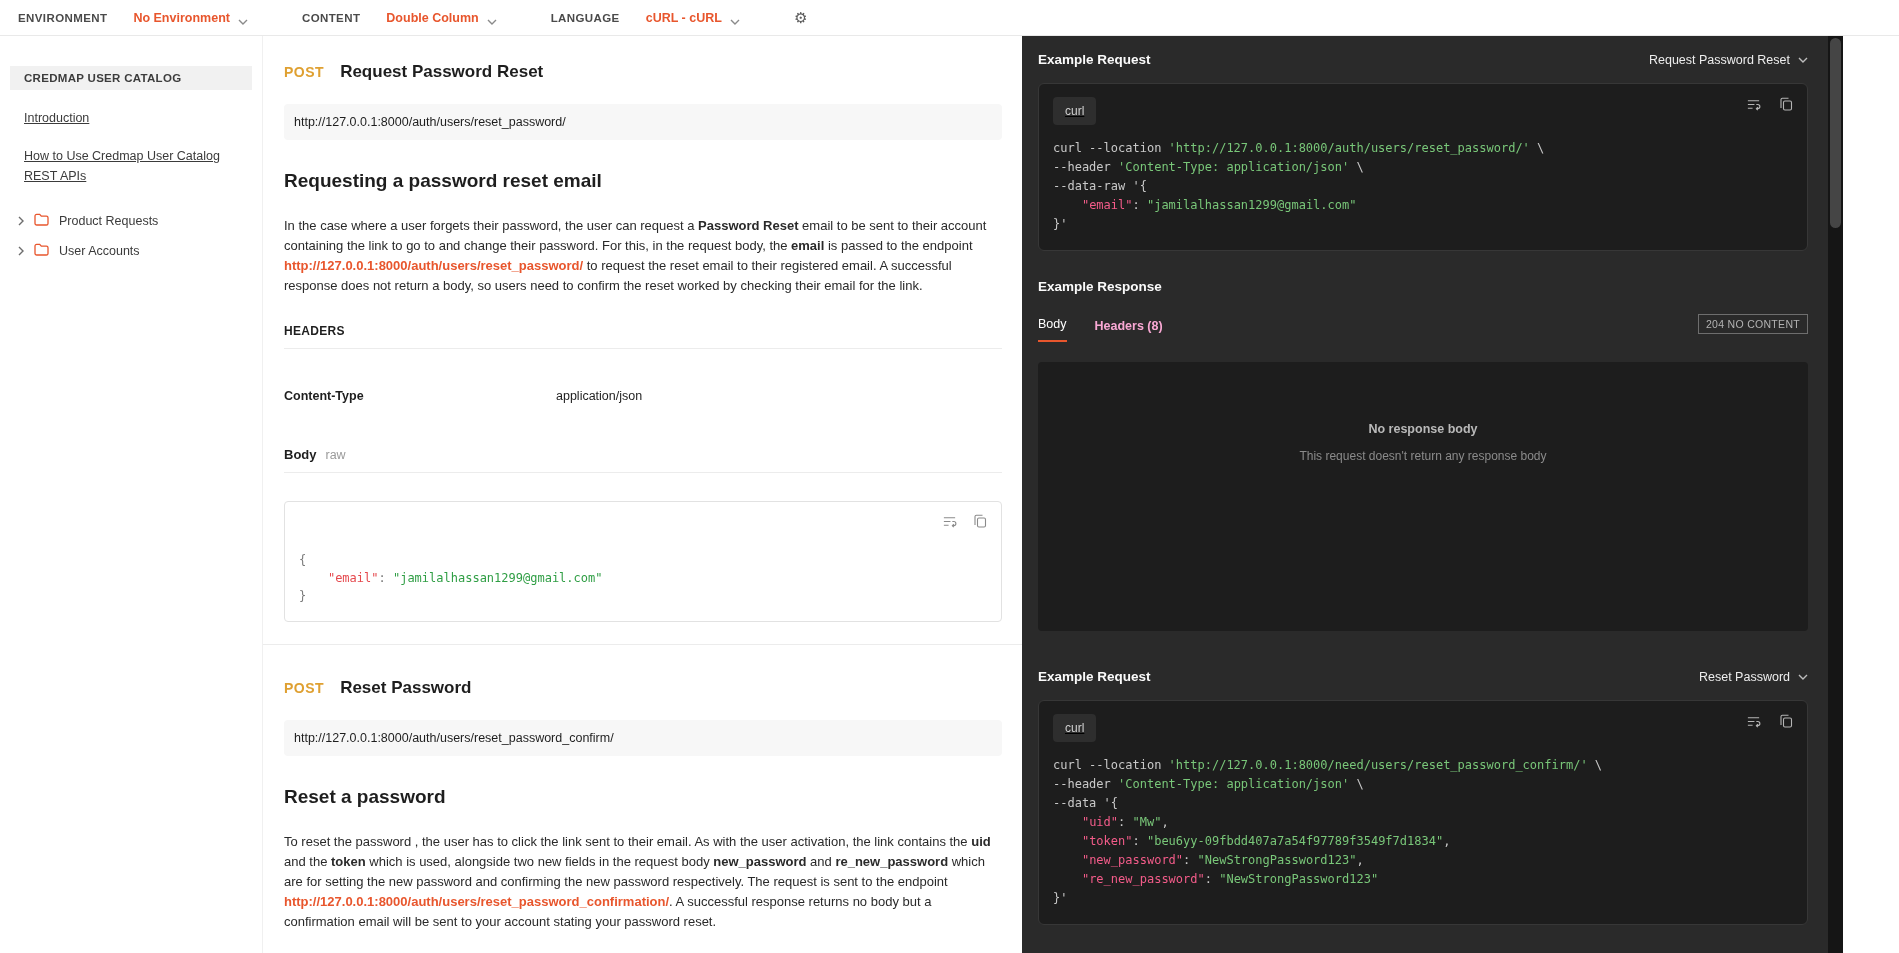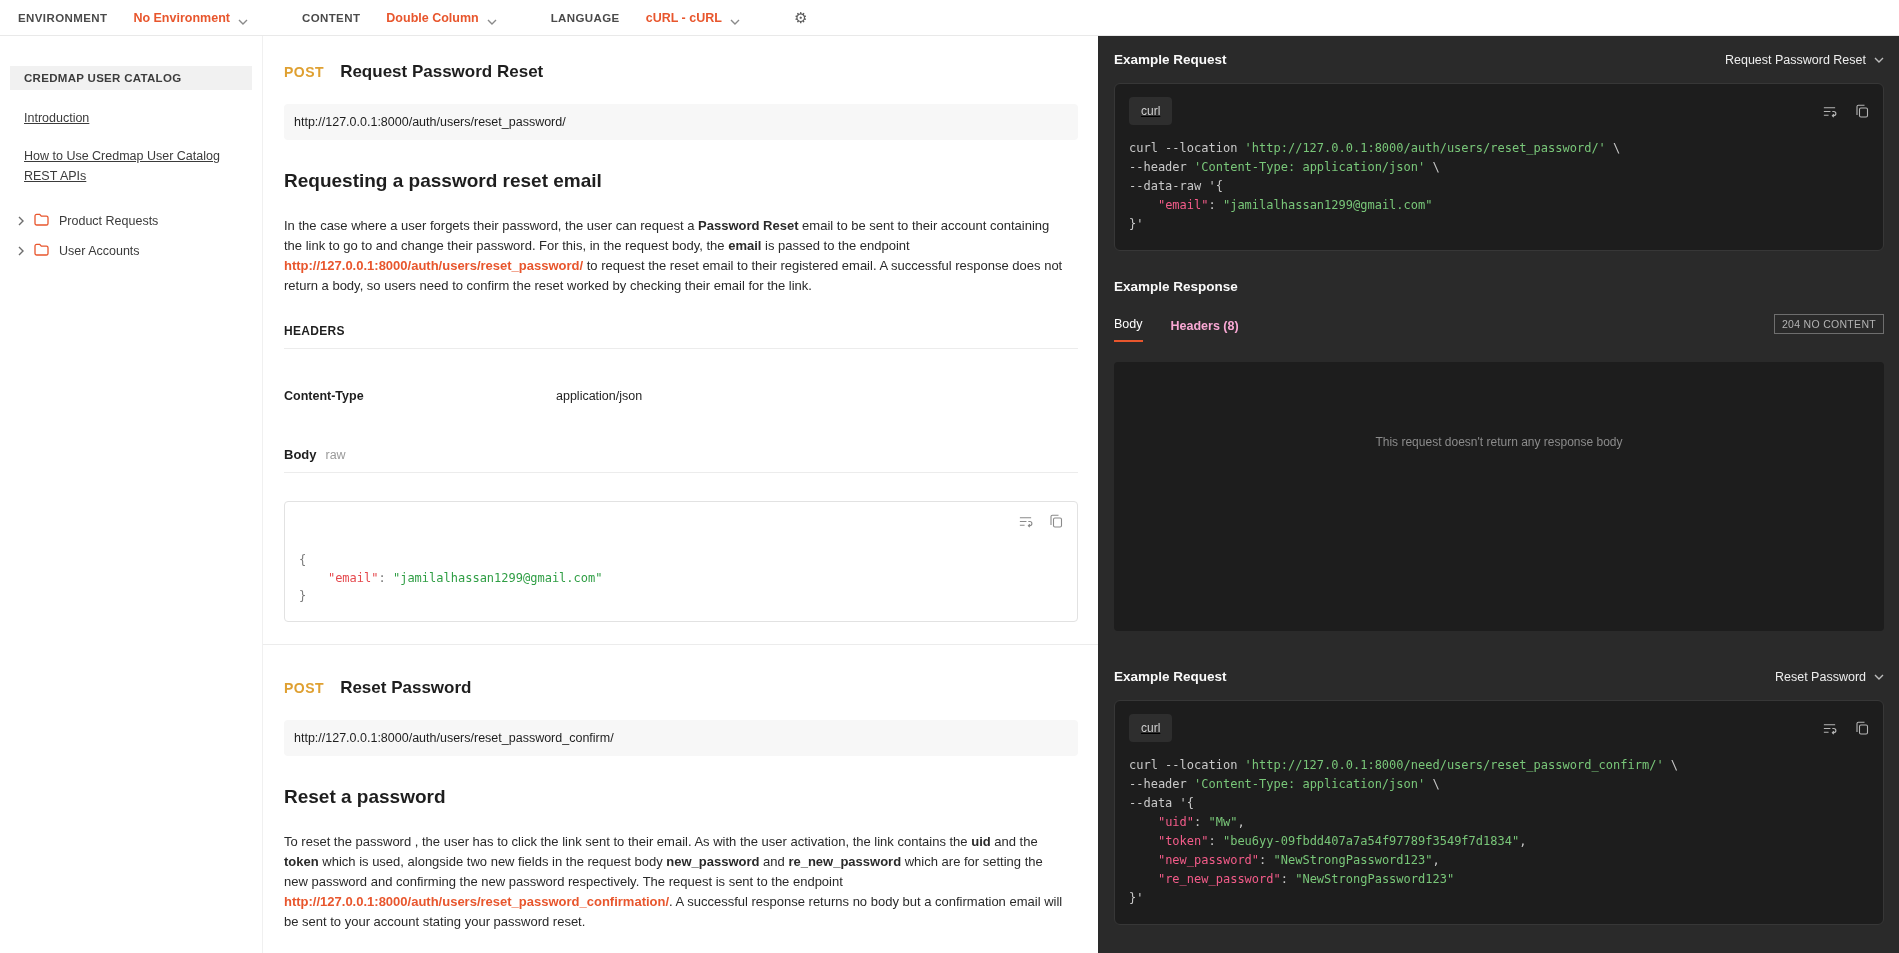--- a/index.html
+++ b/index.html
@@ -23,21 +23,21 @@
 
   
   .sidebar{width:262px;flex:none;background:#fff;padding-top:20px;}
   .sb-title{margin:10px 10px 0;background:#f1f1f1;padding:6px 14px;font-size:11.5px;font-weight:700;color:#3c3c3c;letter-spacing:.3px;cursor:pointer;}
   .sb-link{display:block;margin:18px 24px 0;font-size:12.5px;color:#3b3b3b;text-decoration:underline;line-height:20px;max-width:205px;cursor:pointer;}
   .sb-folders{margin-top:20px;}
   .sb-folder{display:flex;align-items:center;gap:10px;padding:7px 0 7px 18px;font-size:12.5px;color:#3b3b3b;cursor:pointer;}
   .sb-folder .chev{color:#6d6d6d;}
 
   
-  .main{width:836px;flex:none;background:#fff;border-left:1px solid #f0f0f0;padding:26px 20px 0 21px;}
+  .main{width:760px;flex:none;background:#fff;border-left:1px solid #f0f0f0;padding:26px 20px 0 21px;}
   .method-line{display:flex;align-items:baseline;gap:16px;}
   .method{font-size:14px;font-weight:700;color:var(--method);letter-spacing:.5px;}
   .ep-title{font-size:17px;font-weight:700;color:#1e1e1e;}
   .url-box{margin-top:22px;background:#f7f7f7;border-radius:4px;padding:11px 10px;font-size:12.5px;color:#1e1e1e;}
   .sec-h2{margin-top:30px;font-size:19px;font-weight:700;color:#1e1e1e;}
   .para{margin-top:24px;font-size:13px;line-height:20px;color:#2a2a2a;max-width:780px;overflow-wrap:break-word;}
   .rt-b{font-weight:700;}
   .rt-a{color:var(--accent);font-weight:600;cursor:pointer;text-decoration:none;}
   .hdr-label{margin-top:28px;font-size:12px;font-weight:700;color:#1e1e1e;letter-spacing:.3px;padding-bottom:10px;border-bottom:1px solid #ececec;}
   .hdr-row{margin-top:40px;display:flex;font-size:12.5px;color:#1e1e1e;}
@@ -57,21 +57,21 @@
   .sec-divider{border-top:1px solid #ececec;margin:22px -20px 0 -21px;}
   .section2{padding-top:33px;}
 
   
   .right-panel{width:806px;flex:none;background:#2a2a2a;padding:16px 20px 0 16px;overflow:hidden;}
   .ex-header{display:flex;align-items:center;justify-content:space-between;}
   .ex-title{font-size:13.5px;font-weight:700;color:#fafafa;}
   .ex-selector{display:flex;align-items:center;gap:8px;font-size:12.5px;color:#ededed;cursor:pointer;}
   .ex-selector .chev{color:#bdbdbd;}
   .dark-card{margin-top:16px;background:#1d1d1d;border:1px solid #373737;border-radius:6px;padding:13px 14px 16px;}
-  .card-top{display:flex;align-items:center;justify-content:space-between;text-decoration:underline;}
+  .card-top{display:flex;justify-content:space-between;text-decoration:underline;}
   .lang-chip{background:#2e2e2e;border-radius:4px;padding:7px 12px;font-size:12px;color:#cfcfcf;cursor:pointer;}
   .dk-actions{display:flex;gap:18px;color:#b5b5b5;}
   .dk-code{margin-top:14px;font-family:"DejaVu Sans Mono",monospace;font-size:12px;line-height:19px;}
   .dark .tok-pln{color:#c9c9c9}
   .dark .tok-key{color:var(--key-dark)}
   .dark .tok-str{color:var(--str-dark)}
   .resp-header{margin-top:28px;}
   .resp-tabs{margin-top:20px;display:flex;align-items:flex-end;}
   .tab{font-size:12.5px;padding-bottom:9px;cursor:pointer;}
   .tab.active{color:#fff;border-bottom:2px solid var(--accent);}
@@ -260,20 +260,21 @@
     <div class="ex-header resp-header">
       <span class="ex-title">Example Response</span>
     </div>
     <div class="resp-tabs">
       <span class="tab active">Body</span>
       <span class="tab inactive">Headers (8)</span>
       <span class="tabs-spacer"></span>
       <span class="status-badge">204 NO CONTENT</span>
     </div>
     <div class="empty-card">
+      <div class="empty-title">No response body</div>
       <div class="empty-sub">This request doesn't return any response body</div>
     </div>
 
     <div class="ex-header req2">
       <span class="ex-title">Example Request</span>
       <span class="ex-selector">
         <span>Reset Password</span>
         <span class="chev">
             <svg width="10" height="6" viewBox="0 0 10 6">
               <path d="M1 1l4 4 4-4" fill="none" stroke="currentColor" stroke-width="1.4"></path>

